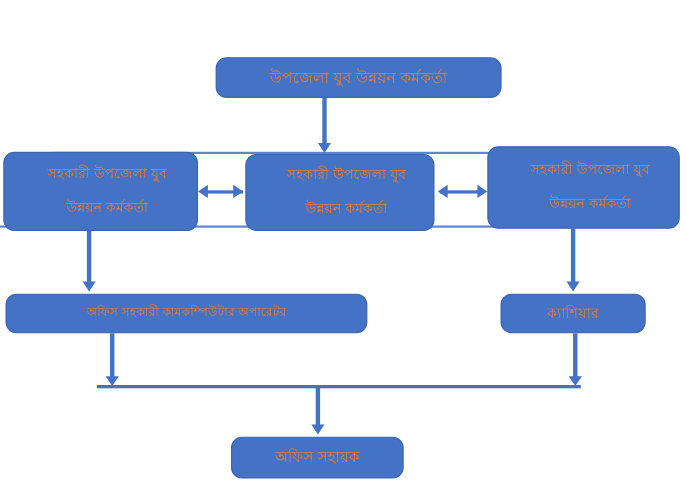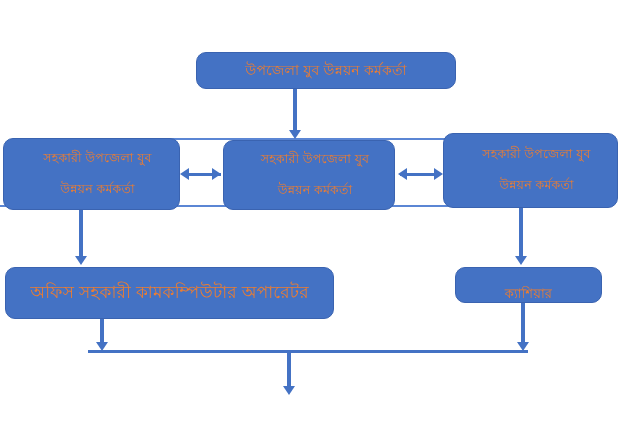--- a/index.html
+++ b/index.html
@@ -66,22 +66,22 @@
     border-bottom: 6px solid transparent;
     border-left: 9px solid #4472C4;
     z-index: 3;
   }
 
   
   #node-top       { left: 196px; top: 52px;  width: 260px; height: 37px; font-size: 14px; }
   #node-asst-left { left: 3px;   top: 138px; width: 177px; height: 72px; font-size: 12.5px; }
   #node-asst-mid  { left: 223px; top: 140px; width: 172px; height: 70px; font-size: 12.5px; }
   #node-asst-right{ left: 443px; top: 133px; width: 175px; height: 75px; font-size: 12.5px; }
-  #node-office-op { left: 5px;   top: 267px; width: 329px; height: 52px; font-size: 17px; }
-  #node-cashier   { left: 455px; top: 267px; width: 147px; height: 36px; font-size: 13px; align-items: flex-end; }
+  #node-office-op { left: 5px;   top: 267px; width: 329px; height: 36px; font-size: 11px; }
+  #node-cashier   { left: 455px; top: 267px; width: 132px; height: 36px; font-size: 13px; }
   #node-office-asst{left: 210px; top: 397px; width: 157px; height: 38px; font-size: 13.5px; }
 </style>
 </head>
 <body>
 
 <div id="canvas">
 
   <div class="conn thinline" style="left:48px; top:138px; width:560px;"></div>
   <div class="conn thinline" style="left:0px; top:205px; width:470px;"></div>
 
@@ -139,14 +139,17 @@
   </div>
 
   <div class="node" id="node-office-op">
     <span>অফিস সহকারী কামকম্পিউটার অপারেটর</span>
   </div>
 
   <div class="node" id="node-cashier">
     <span>ক্যাশিয়ার</span>
   </div>
 
+  <div class="node" id="node-office-asst">
+    <span>অফিস সহায়ক</span>
+  </div>
 
 </div>
 
 </body></html>

